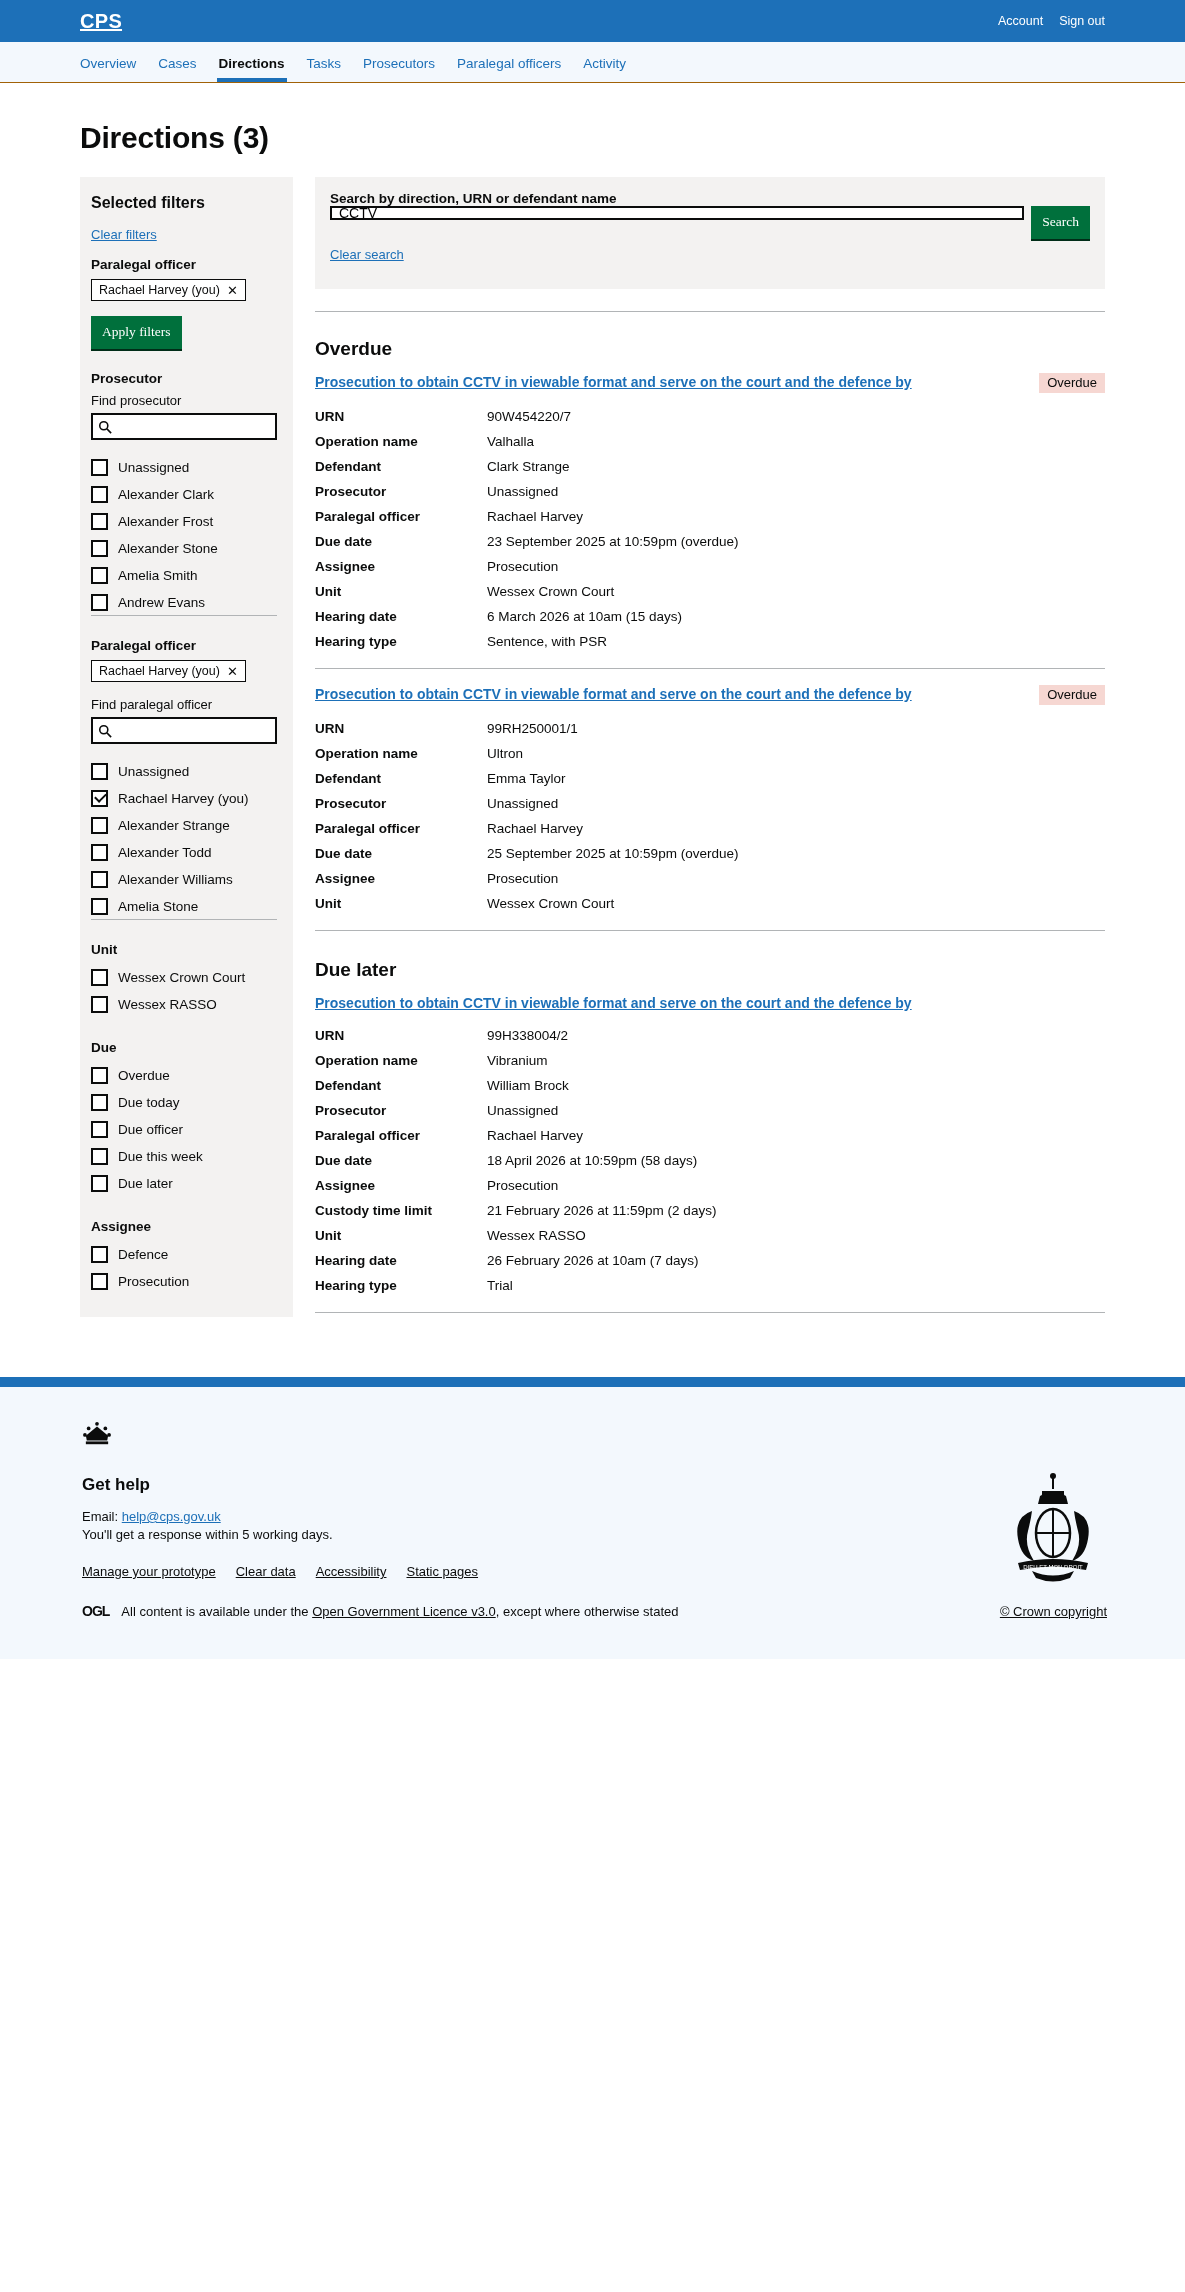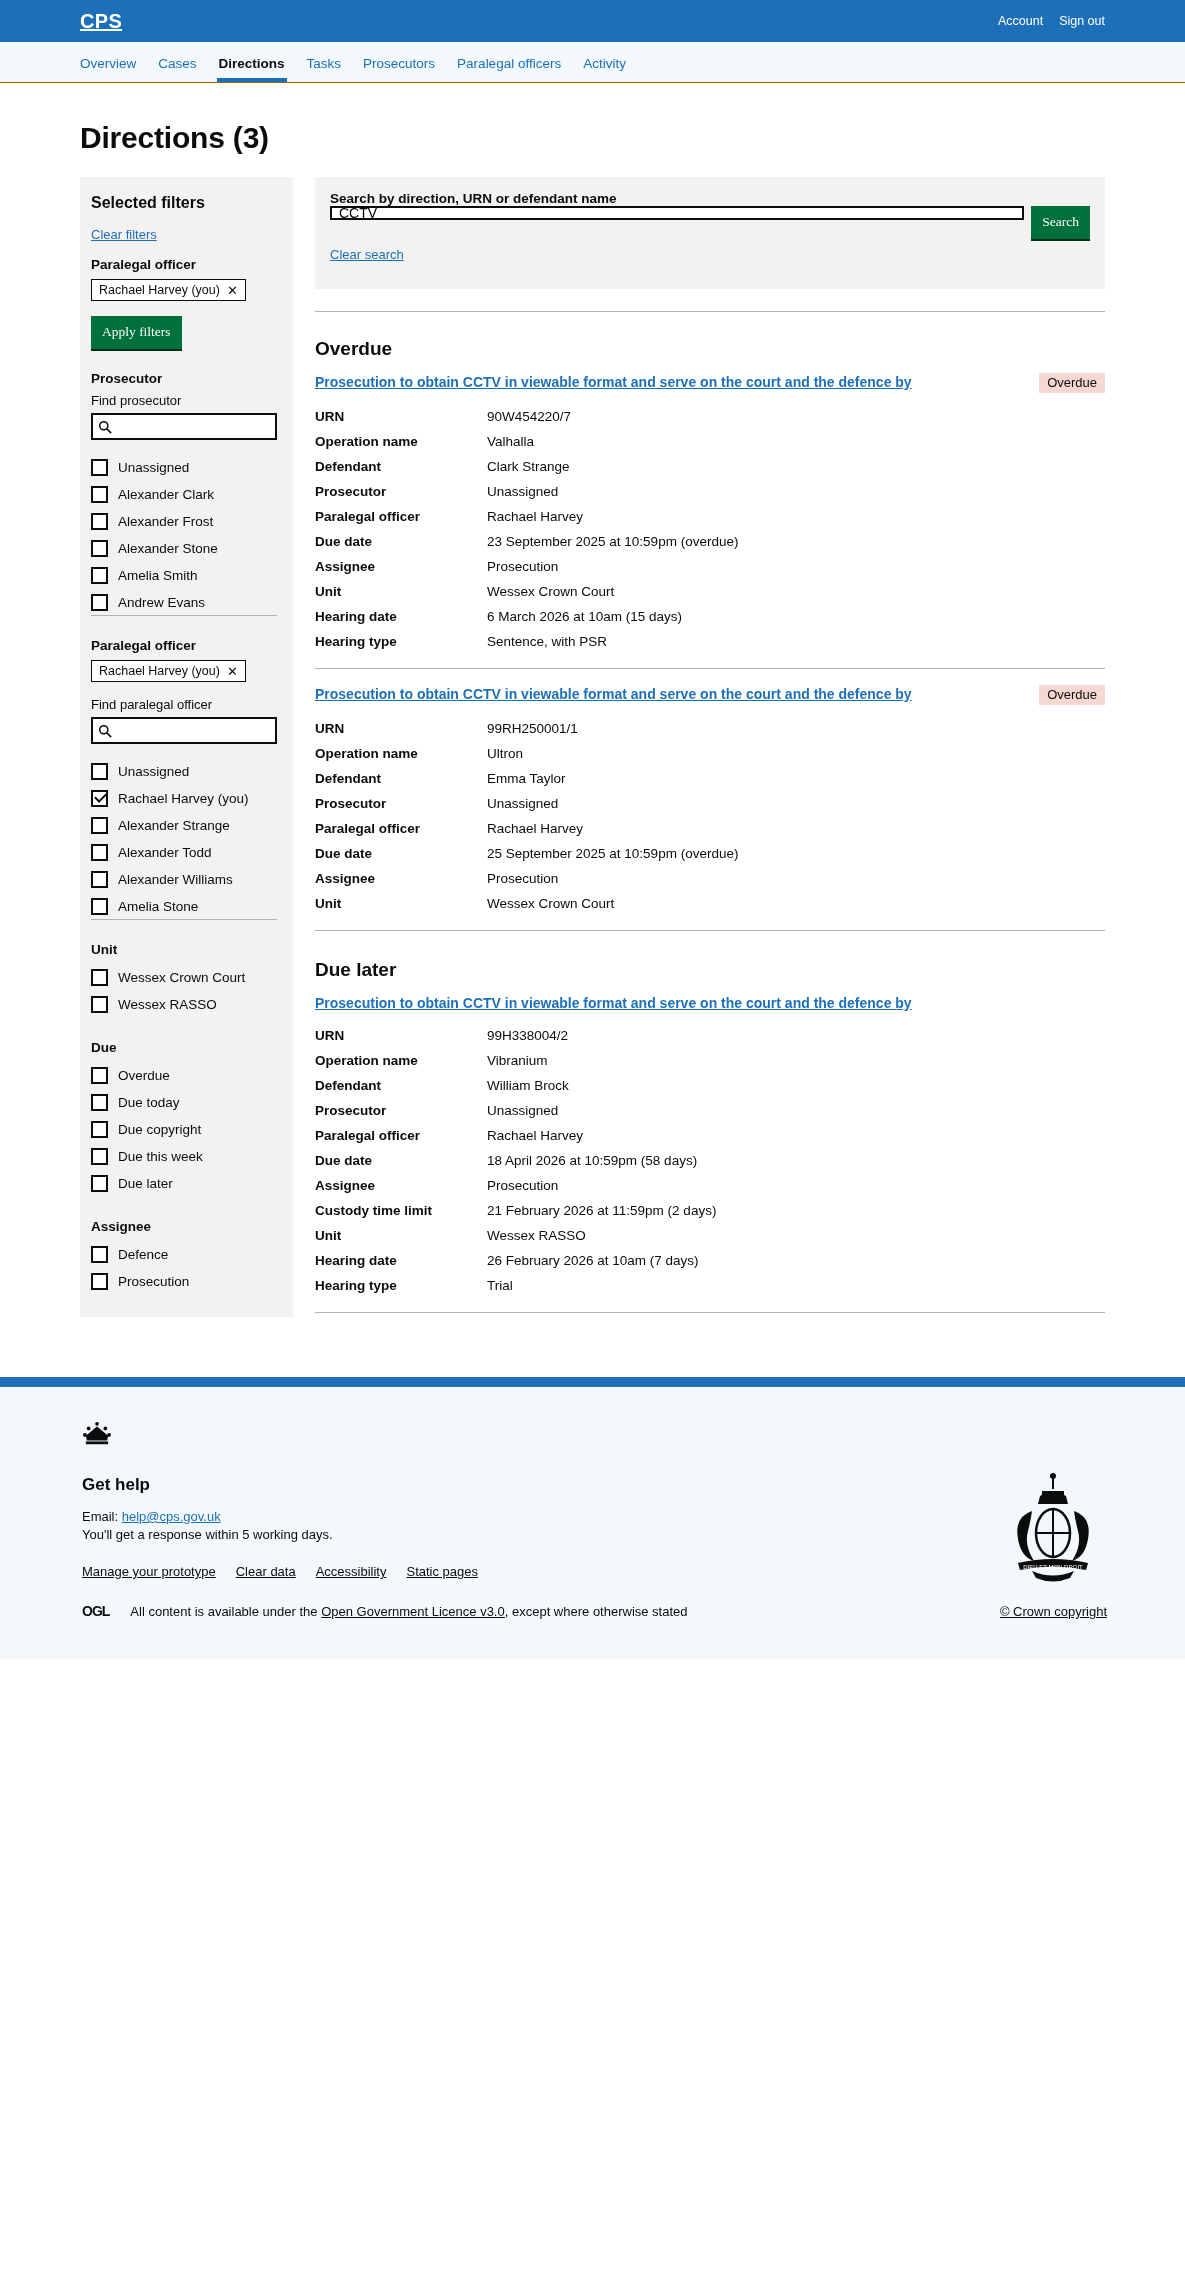--- a/index.html
+++ b/index.html
@@ -126,21 +126,21 @@
   .footer-top { border-top:10px solid #1d70b8; }
   .footer { background:#f3f8fd; padding:34px 0 40px 4px; }
   .footer-inner { display:flex; }
   .footer-left { flex:1; }
   .footer-right { width:140px; display:flex; flex-direction:column; align-items:flex-end; justify-content:flex-end; }
   .crown { margin-bottom:20px; }
   .get-help { font-size:17px; font-weight:bold; margin:24px 0 14px 0; }
   .footer p { margin:0 0 3px 0; font-size:13px; }
   .footer-links { margin:22px 0 0 0; display:flex; gap:20px; }
   .footer-links a { font-size:13px; color:#0b0c0c; text-decoration:underline; cursor:pointer; }
-  .ogl-row { display:flex; align-items:center; gap:21px; margin-top:24px; font-size:13px; }
+  .ogl-row { display:flex; align-items:center; gap:12px; margin-top:24px; font-size:13px; }
   .ogl-logo { font-weight:bold; font-size:14px; letter-spacing:-1px; }
   .ogl-row a, .copyright { color:#0b0c0c; text-decoration:underline; cursor:pointer; font-size:13px; }
   .footer a.bluelink { color:#1d70b8; }
 </style>
 </head>
 <body>
 
 <div class="wrap">
 
   <div class="topbar">
@@ -289,21 +289,21 @@
             <label class="cb-row">
                 <span class="cb"></span>
                 <span class="cb-label">Overdue</span>
               </label>
             <label class="cb-row">
                 <span class="cb"></span>
                 <span class="cb-label">Due today</span>
               </label>
             <label class="cb-row">
                 <span class="cb"></span>
-                <span class="cb-label">Due copyright</span>
+                <span class="cb-label">Due officer</span>
               </label>
             <label class="cb-row">
                 <span class="cb"></span>
                 <span class="cb-label">Due this week</span>
               </label>
             <label class="cb-row">
                 <span class="cb"></span>
                 <span class="cb-label">Due later</span>
               </label>
           </div>

